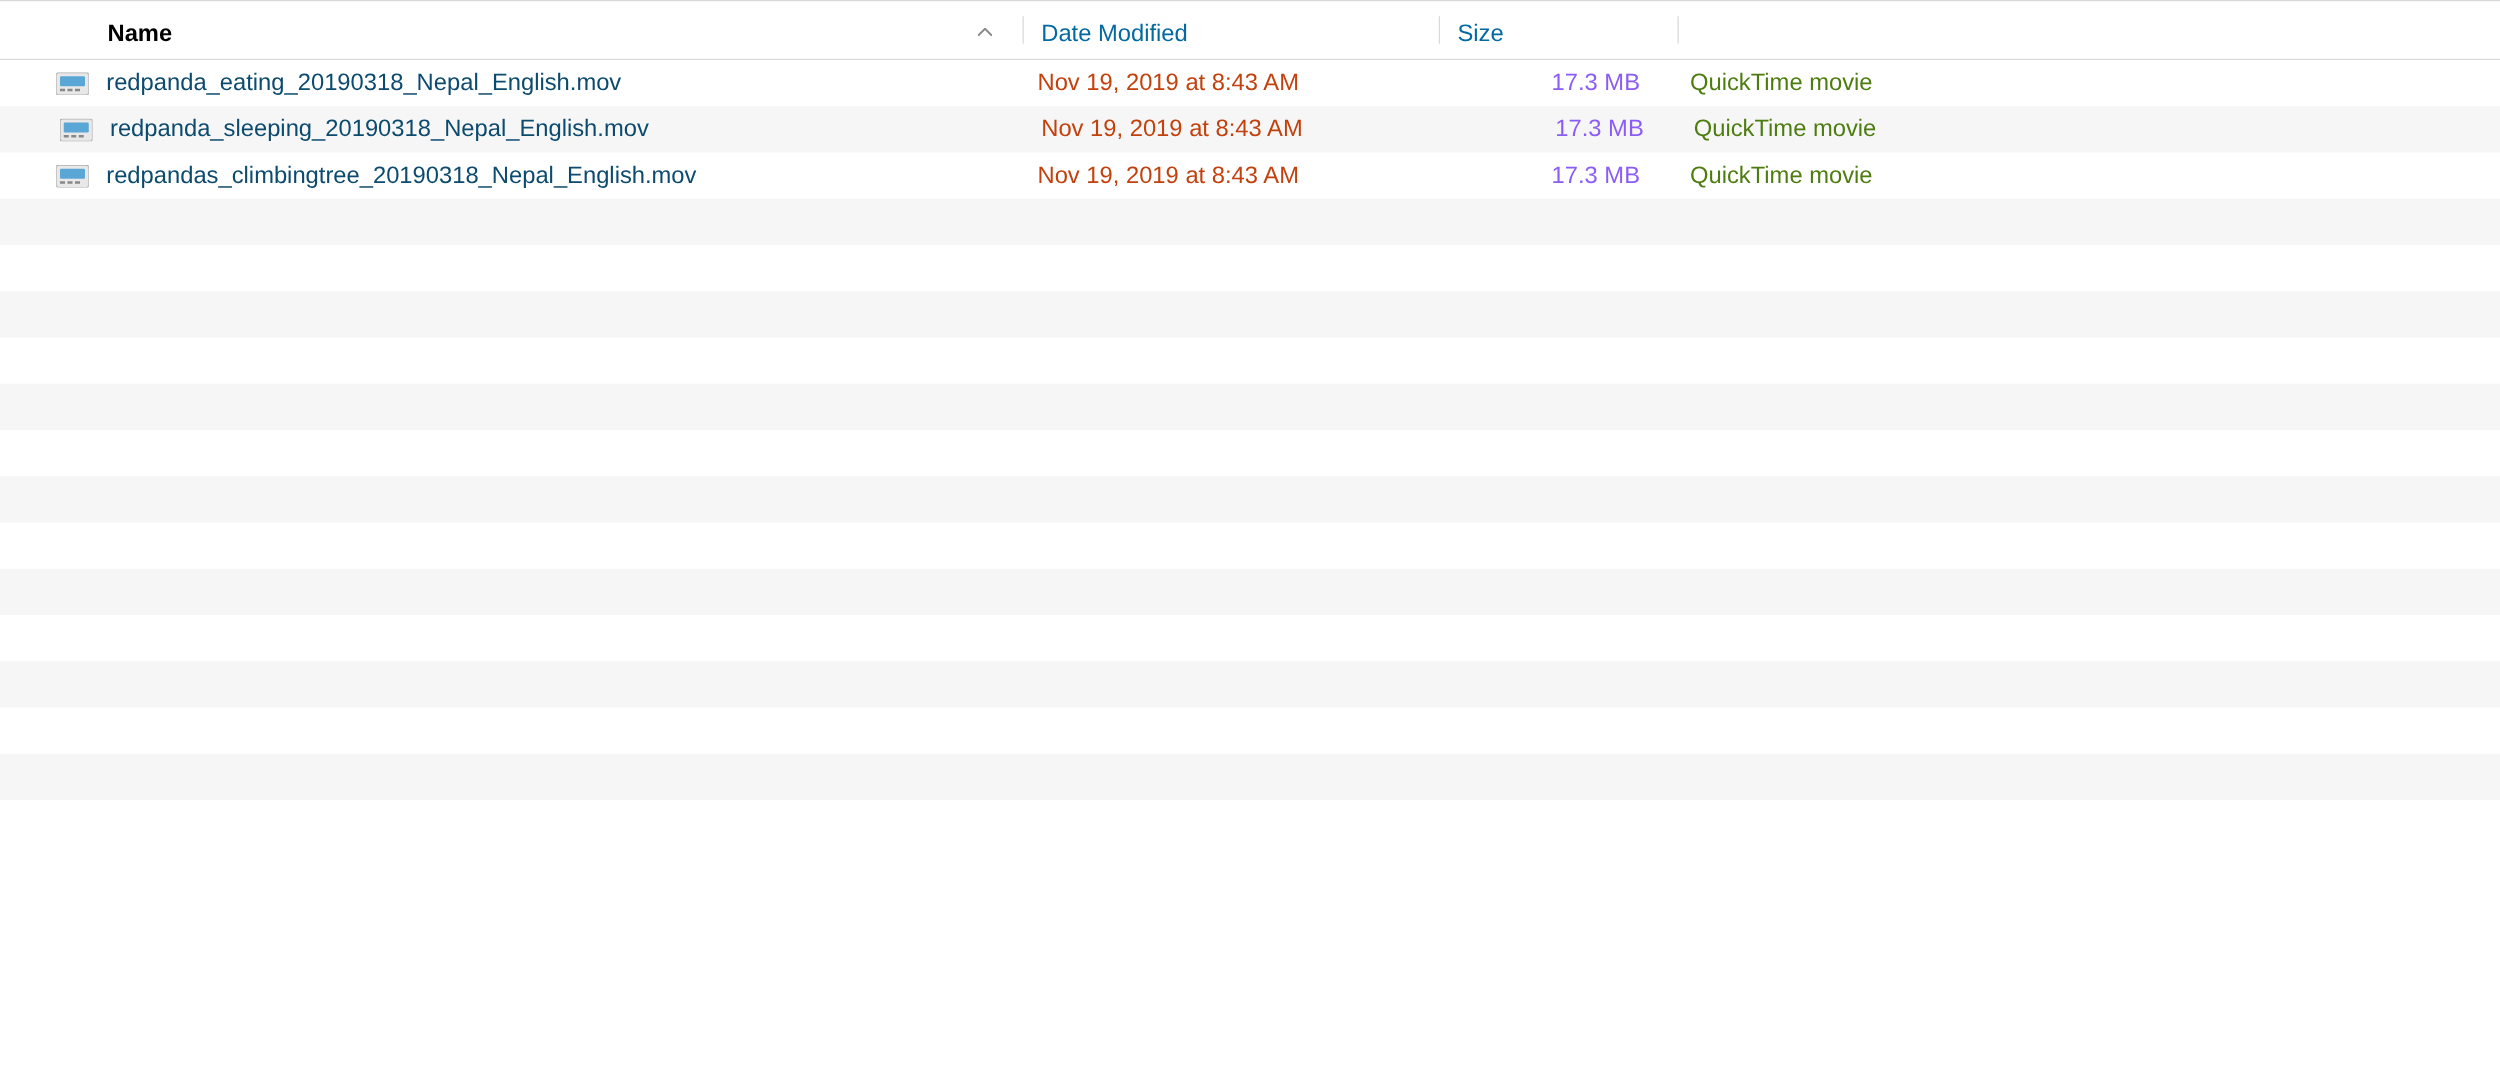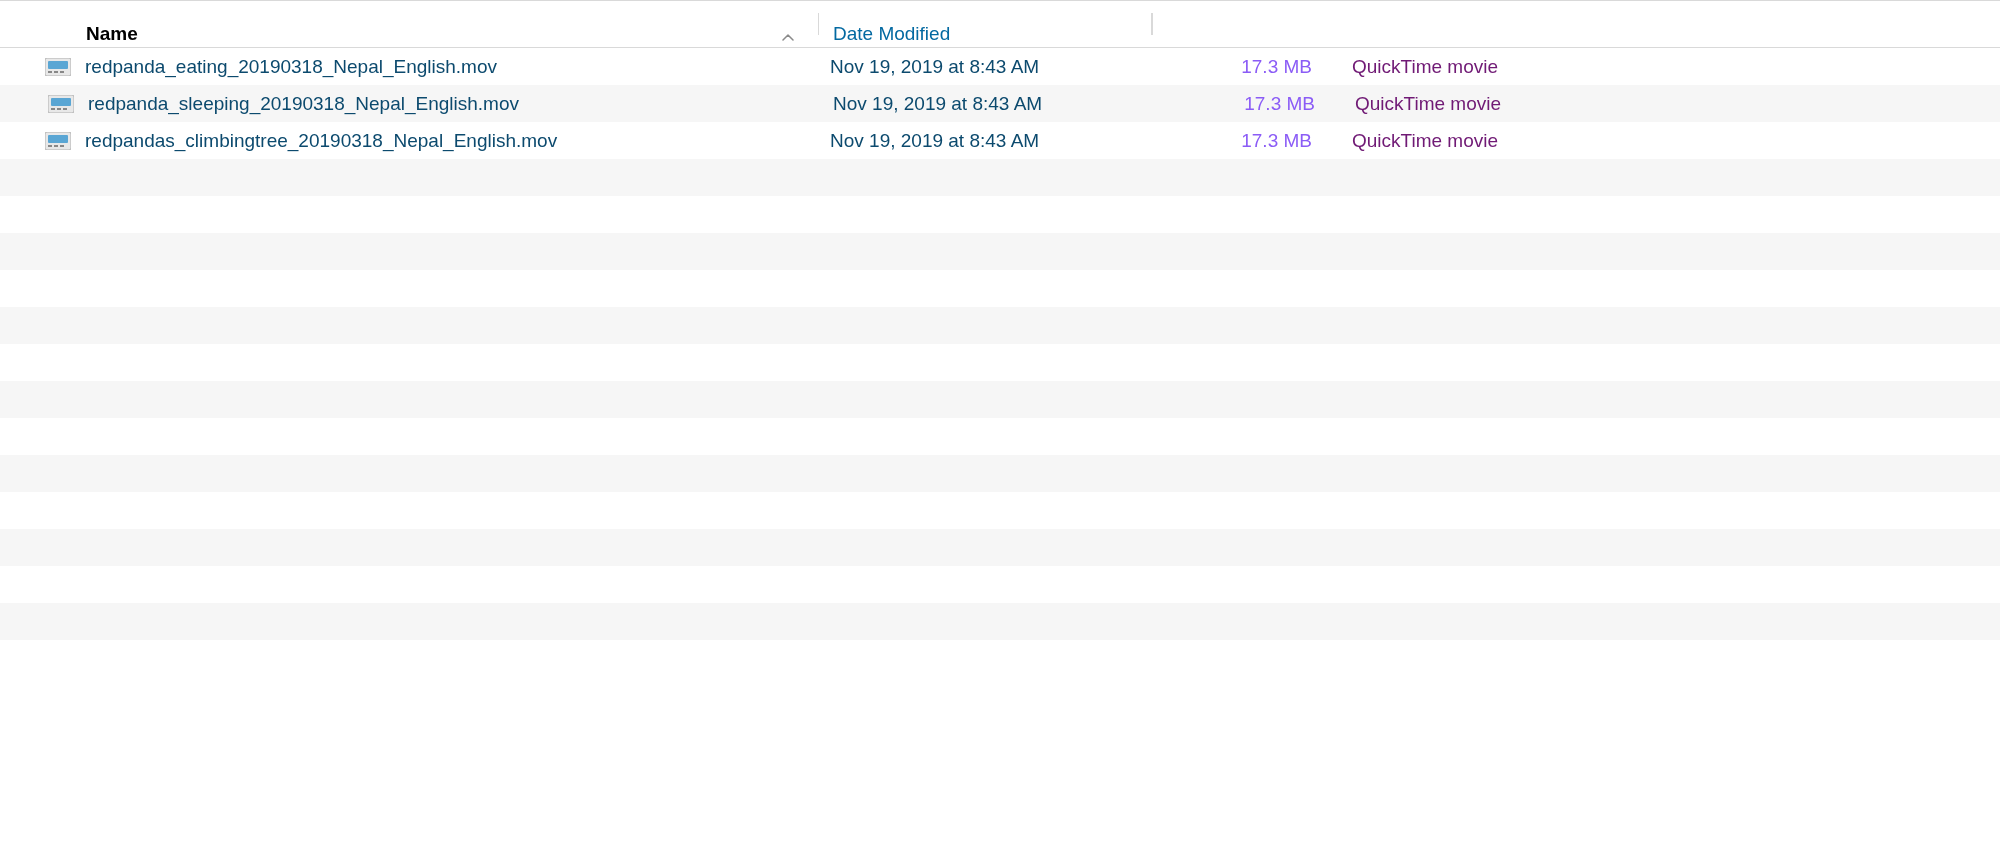--- a/index.html
+++ b/index.html
@@ -20,23 +20,23 @@
     .header-row {
       display: flex;
       align-items: center;
       height: 48px;
       border-top: 1px solid #d9d9d9;
       border-bottom: 1px solid #d9d9d9;
       background: #ffffff;
     }
     .col {
       display: flex;
-      align-items: flex-end;
+      align-items: flex-start;
       height: 100%;
-      padding: 2px 14px;
+      padding: 16px 14px;
     }
     .col-name {
       flex: 0 0 818px;
       padding-left: 86px;
       justify-content: space-between;
     }
     .col-name-label {
       font-weight: 600;
       color: #000000;
     }
@@ -95,52 +95,55 @@
     }
     .file-name {
       flex: 0 0 745px;
       color: #0c4a6e;
       white-space: nowrap;
       overflow: hidden;
       text-overflow: ellipsis;
     }
     .file-date {
       flex: 0 0 332px;
-      color: #0c4a6e;
+      color: #c2410c;
       padding-left: 0px;
     }
     .file-size {
       flex: 0 0 190px;
       color: #8b5cf6;
       text-align: right;
       padding-right: 40px;
     }
     .file-kind {
       flex: 1;
-      color: #701a75;
+      color: #4d7c0f;
     }
   </style>
 </head>
 <body>
 
 <div class="file-browser">
   <div class="header-row">
     <div class="col col-name">
       <span class="col-name-label">Name</span>
       <span class="sort-indicator">
         <svg width="12" height="8" viewBox="0 0 12 8">
             <path d="M1 6 L6 1 L11 6" stroke="#8a8a8a" stroke-width="1.5" fill="none" stroke-linecap="round" stroke-linejoin="round"></path>
           </svg>
       </span>
     </div>
     <div class="header-divider"></div>
     <div class="col col-date">
       <span class="header-label">Date Modified</span>
     </div>
     <div class="header-divider"></div>
+    <div class="col col-size">
+      <span class="header-label">Size</span>
+    </div>
     <div class="header-divider"></div>
   </div>
 
   <div class="file-list">
 
   <div class="file-row">
         <span class="file-icon">
           <svg viewBox="0 0 26 18">
             <rect x="0" y="0" width="26" height="18" rx="2" fill="#e8e8e8" stroke="#b0b0b0" stroke-width="1"></rect>
             <rect x="3" y="3" width="20" height="8" rx="1" fill="#5aa6d4"></rect>

